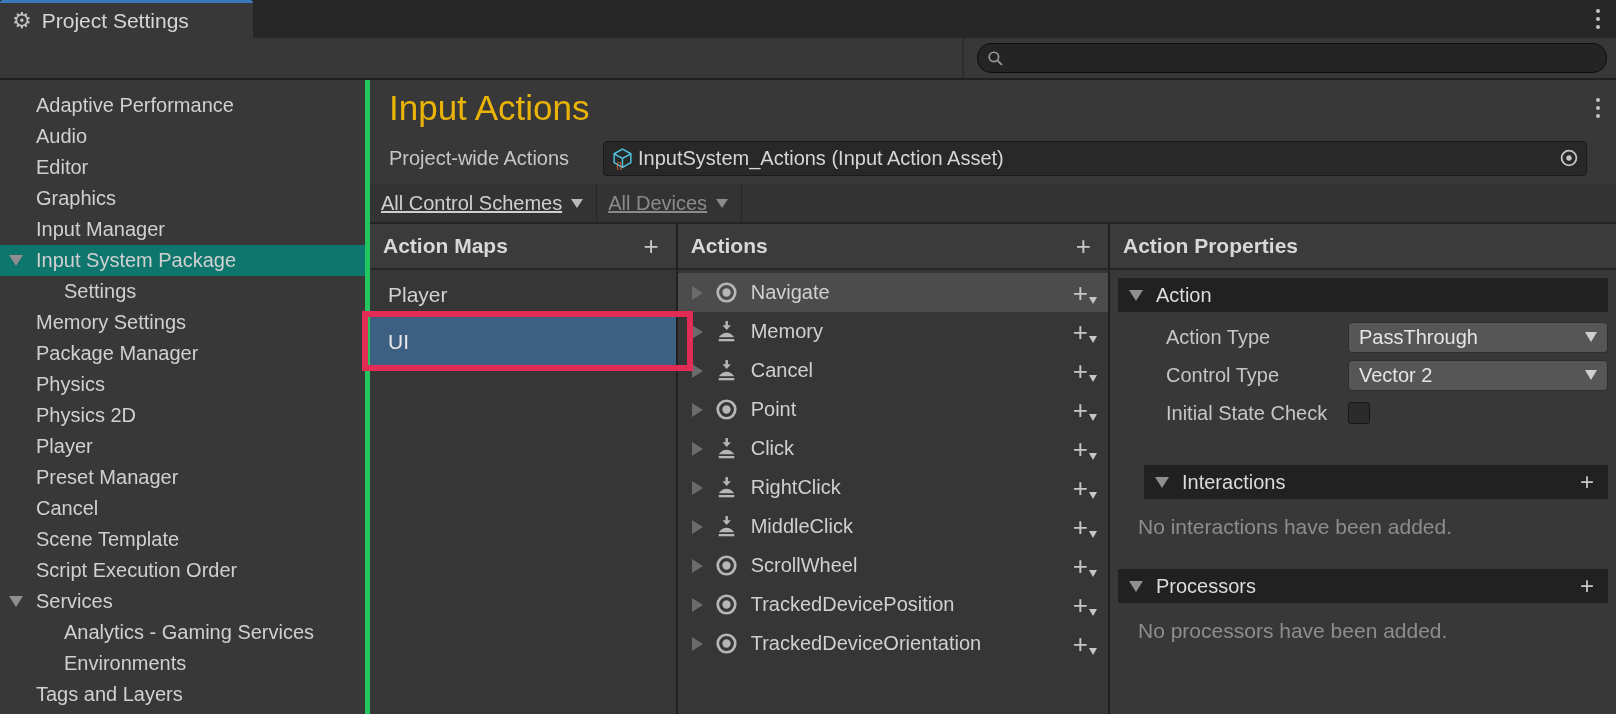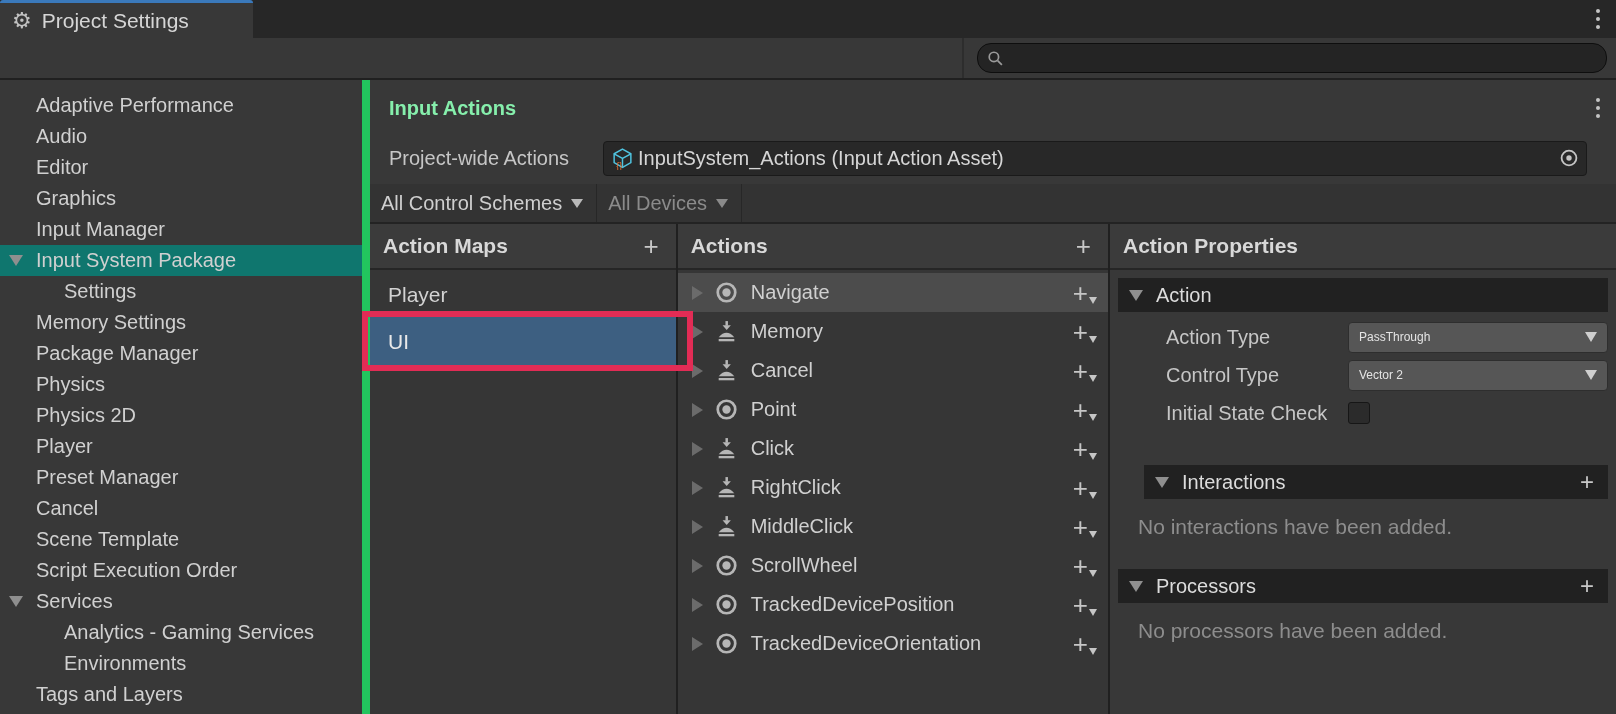--- a/index.html
+++ b/index.html
@@ -27,49 +27,49 @@
   .toolbar-divider{position:absolute;left:962px;top:0;height:100%;width:2px;background:#2d2d2d;}
   .searchbox{width:630px;height:30px;background:#242424;border:1px solid #0e0e0e;border-radius:14px;
              display:flex;align-items:center;padding:0 9px;gap:7px;}
   .searchbox input{flex:1;background:transparent;border:none;outline:none;color:#dddddd;font-size:16px;
                    font-family:"Liberation Sans",sans-serif;}
 
   
   .body{display:flex;height:634px;}
 
   
-  .sidebar{width:370px;background:#383838;border-right:8px solid #22c55e;padding-top:10px;overflow:hidden;}
+  .sidebar{width:370px;background:#383838;border-right:5px solid #22c55e;padding-top:10px;overflow:hidden;}
   .side-item{height:31px;display:flex;align-items:center;padding-left:36px;font-size:20px;color:#d0d0d0;position:relative;}
   .side-item.indent{padding-left:64px;}
   .side-item.selected{background:#0f766e;}
   .side-item .exp{position:absolute;left:9px;top:10px;display:none;}
   .side-item.expander .exp{display:block;}
 
   
   .tri-down{width:0;height:0;border-top:11px solid #8f8f8f;border-left:7px solid transparent;border-right:7px solid transparent;}
   .tri-right{width:0;height:0;border-left:11px solid #6b6b6b;border-top:7px solid transparent;border-bottom:7px solid transparent;}
   .caret{width:0;height:0;border-top:9px solid #b9b9b9;border-left:6px solid transparent;border-right:6px solid transparent;}
   .caret.dim{border-top-color:#8a8a8a;}
   .caret.dd{border-top-width:10px;border-top-color:#cfcfcf;}
 
   
   .main{flex:1;display:flex;flex-direction:column;min-width:0;}
   .title-row{display:flex;align-items:center;margin:6px 16px 0 19px;height:44px;}
-  .page-title{font-size:20px;font-weight:700;color:#86efac;}
+  .page-title{font-size:35px;font-weight:400;color:#eab308;}
   .title-row .kebab{margin-left:auto;}
 
   .pw-row{display:flex;align-items:center;margin:10px 29px 0 9px;height:36px;}
   .pw-label{width:224px;font-size:20px;color:#c6c6c6;padding-left:10px;}
   .object-field{flex:1;height:35px;background:#282828;border:1px solid #1a1a1a;border-radius:4px;
                 display:flex;align-items:center;gap:4px;padding:0 7px;}
   .asset-text{font-size:20px;color:#d6d6d6;flex:1;white-space:nowrap;overflow:hidden;}
   .picker-btn{display:flex;align-items:center;}
 
   .schemes-row{margin-top:8px;height:40px;background:#333333;border-bottom:2px solid #232323;display:flex;align-items:stretch;}
-  .scheme-btn{display:flex;align-items:center;gap:9px;padding:0 13px 0 11px;font-size:20px;color:#cfcfcf;border-right:1px solid #272727;}
+  .scheme-btn{display:flex;align-items:center;gap:9px;padding:0 13px 0 11px;font-size:20px;color:#cfcfcf;border-right:1px solid #272727;text-decoration:underline;}
   .scheme-btn.disabled{color:#8b8b8b;}
 
   
   .columns{flex:1;display:flex;min-height:0;}
   .col{display:flex;flex-direction:column;}
   .col-maps{width:316px;border-right:2px solid #202020;position:relative;z-index:5;}
   .col-actions{width:444px;border-right:2px solid #202020;}
   .col-props{flex:1;}
   .col-header{height:46px;background:#3b3b3b;border-bottom:2px solid #262626;display:flex;align-items:center;padding:0 13px;}
   .col-title{font-weight:700;font-size:21px;color:#d8d8d8;}
@@ -92,21 +92,21 @@
 
   
   .col-props .col-body{background:#383838;padding:8px 8px 0 8px;}
   .section-header{height:34px;background:#212121;display:flex;align-items:center;gap:13px;padding:0 11px;font-size:20px;color:#dcdcdc;}
   .section-header .tri-down{border-top-width:11px;border-left-width:7px;border-right-width:7px;}
   .section-add{margin-left:auto;font-size:24px;color:#c8c8c8;line-height:1;padding:0 3px;}
   .prop-rows{padding-top:6px;}
   .prop-row{display:flex;align-items:center;height:38px;padding-left:20px;}
   .prop-label{width:182px;font-size:20px;color:#c6c6c6;margin-left:28px;}
   .dropdown{width:260px;height:31px;background:#565656;border:1px solid #2e2e2e;border-radius:4px;
-            display:flex;align-items:center;justify-content:space-between;padding:0 10px;font-size:12px;color:#e4e4e4;}
+            display:flex;align-items:center;justify-content:space-between;padding:0 10px;font-size:20px;color:#e4e4e4;}
   .checkbox{width:22px;height:22px;appearance:none;-webkit-appearance:none;background:#2b2b2b;
             border:1px solid #161616;border-radius:3px;}
   .sec-interactions{margin-top:33px;margin-left:26px;}
   .sec-processors{margin-top:30px;}
   .empty-note{padding:16px 0 0 20px;font-size:21px;color:#8d8d8d;}
 </style>
 </head>
 <body>
 
 <div class="window">

